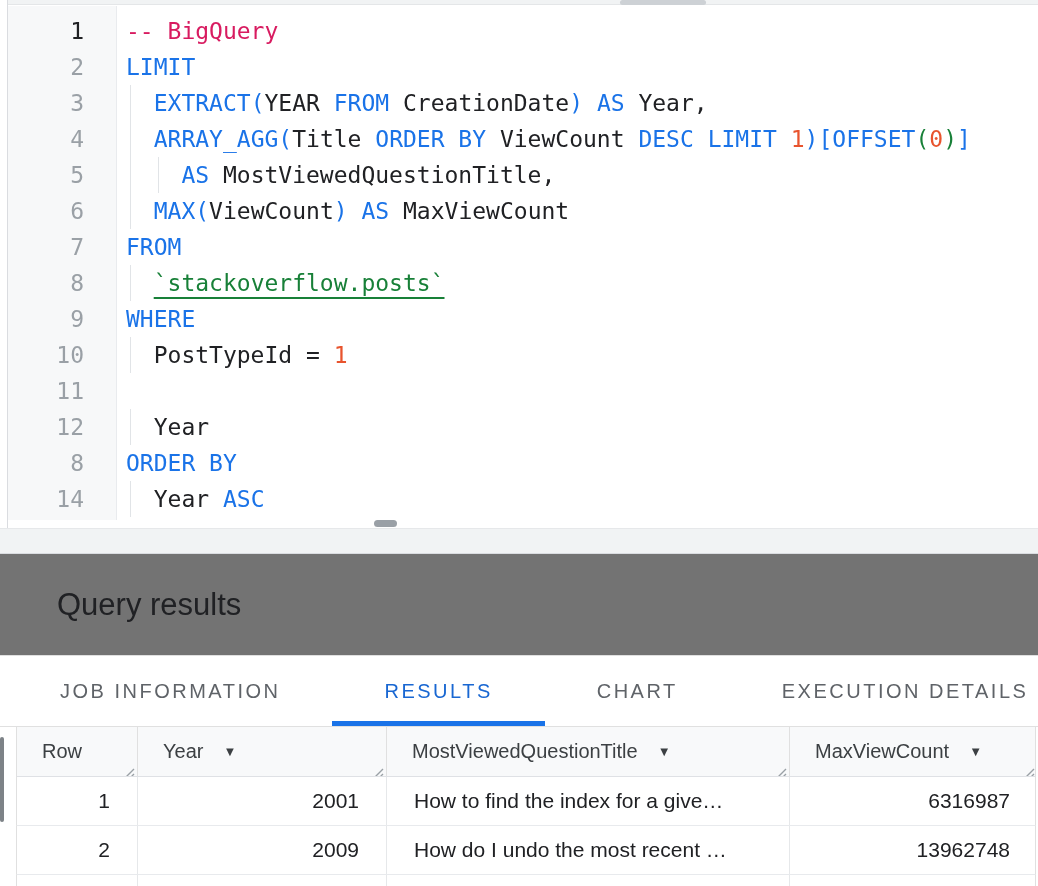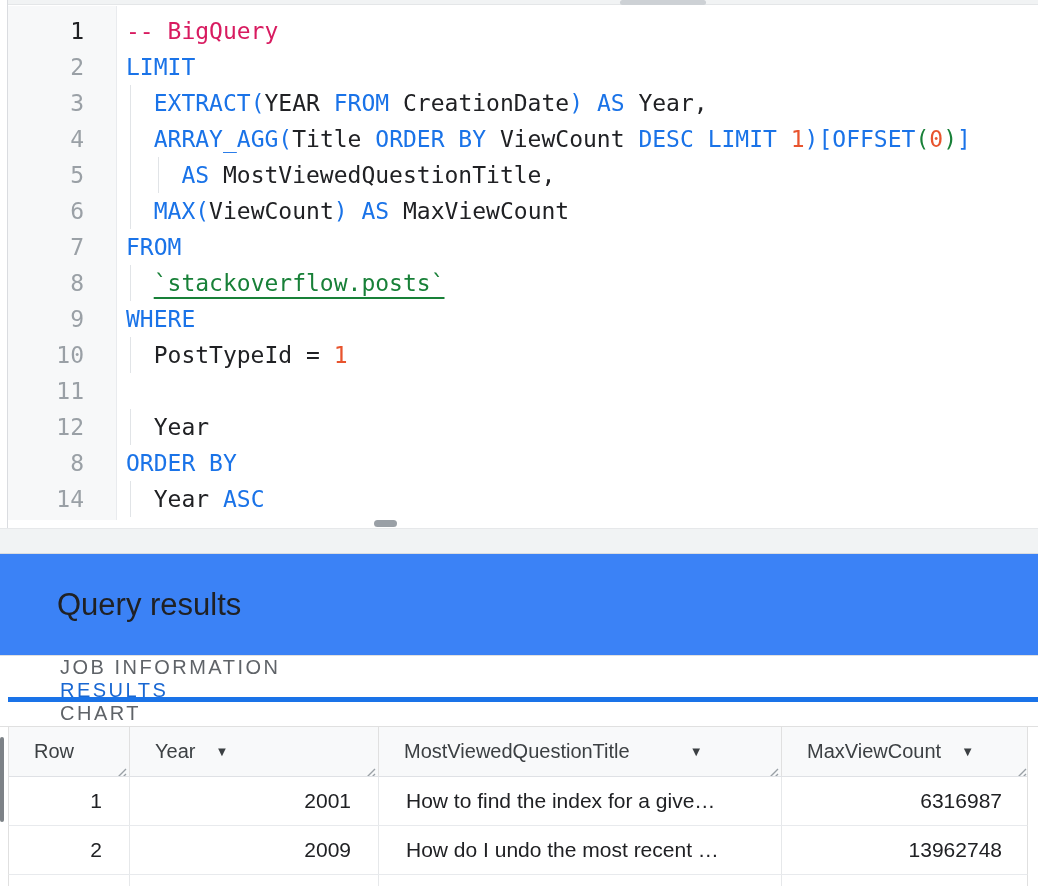--- a/index.html
+++ b/index.html
@@ -33,59 +33,59 @@
   .tk-pg{color:#188038;}
   .tk-ref{color:#188038;text-decoration:underline;text-decoration-thickness:2px;text-underline-offset:6px;}
   #editor-bottom-thumb{position:absolute;left:374px;top:520px;width:23px;height:7px;
     background:#9aa0a6;border-radius:4px;}
 
   
   #gray-band{position:absolute;left:0;top:528px;width:1038px;height:25px;
     background:#f1f3f4;border-top:1px solid #e6e8ea;box-sizing:border-box;}
 
   
-  #results-header{position:absolute;left:0;top:553px;width:1038px;height:103px;background:#3b82f6;
+  #results-header{position:absolute;left:0;top:553px;width:1038px;height:103px;background:#737373;
     border-top:1px solid #dadce0;border-bottom:1px solid #e0e0e0;box-sizing:border-box;
     display:flex;align-items:center;}
   #results-title{margin-left:57px;font-size:31px;font-weight:400;color:#202124;}
 
   
   #tabs{position:absolute;left:0;top:656px;width:1038px;height:71px;background:#fff;
     border-bottom:1px solid #e0e0e0;box-sizing:border-box;display:flex;padding-left:8px;
-    overflow:hidden;flex-direction:column;}
+    overflow:hidden;}
   .tab{padding:0 52px;display:flex;align-items:center;font-size:20px;font-weight:500;
     color:#5f6368;letter-spacing:2.5px;white-space:nowrap;position:relative;cursor:pointer;}
   .tab.active{color:#1967d2;}
   .tab.active::after{content:"";position:absolute;left:0;right:0;bottom:0;height:5px;background:#1a73e8;}
 
   
   #results-vscroll-thumb{position:absolute;left:0;top:737px;width:4px;height:85px;
     background:#7d8287;border-radius:2px;}
-  #results-table{position:absolute;left:8px;top:727px;width:1020px;text-align:right;}
+  #results-table{position:absolute;left:16px;top:727px;width:1020px;text-align:right;}
   .t-header{display:flex;height:50px;background:#f8f9fa;
     border-left:1px solid #e0e0e0;border-right:1px solid #e0e0e0;border-bottom:1px solid #dfe1e5;
     box-sizing:border-box;}
   .t-hcell{display:flex;align-items:center;padding:0 25px;box-sizing:border-box;
     border-right:1px solid #e0e0e0;font-size:20px;font-weight:500;color:#3c4043;
     position:relative;overflow:hidden;white-space:nowrap;}
   .t-hcell:last-child{border-right:none;}
   .sort-arrow{margin-left:20px;font-size:13px;color:#3c4043;cursor:pointer;line-height:1;}
   .resize-handle{position:absolute;right:2px;bottom:2px;width:12px;height:12px;cursor:col-resize;}
   .t-row{display:flex;height:49px;background:#fff;
     border-left:1px solid #e0e0e0;border-right:1px solid #e0e0e0;border-bottom:1px solid #e8eaed;
     box-sizing:border-box;}
   .t-row.partial{height:11px;border-bottom:none;}
   .t-cell{display:flex;align-items:center;padding:0 27px;box-sizing:border-box;
     border-right:1px solid #e6e8ea;font-size:21px;color:#202124;
     overflow:hidden;white-space:nowrap;}
   .t-cell:last-child{border-right:none;}
   .t-cell.right{justify-content:flex-end;}
   .c0{width:121px;flex:0 0 121px;}
   .c1{width:249px;flex:0 0 249px;}
-  .c2{width:403px;flex:0 0 403px;gap:40px;}
+  .c2{width:403px;flex:0 0 403px;}
   .c3{width:247px;flex:0 0 247px;}
 </style>
 </head>
 <body>
 
 <div id="top-scrollbar">
   <div class="thumb"></div>
 </div>
 
 <div id="editor-left-border"></div>

